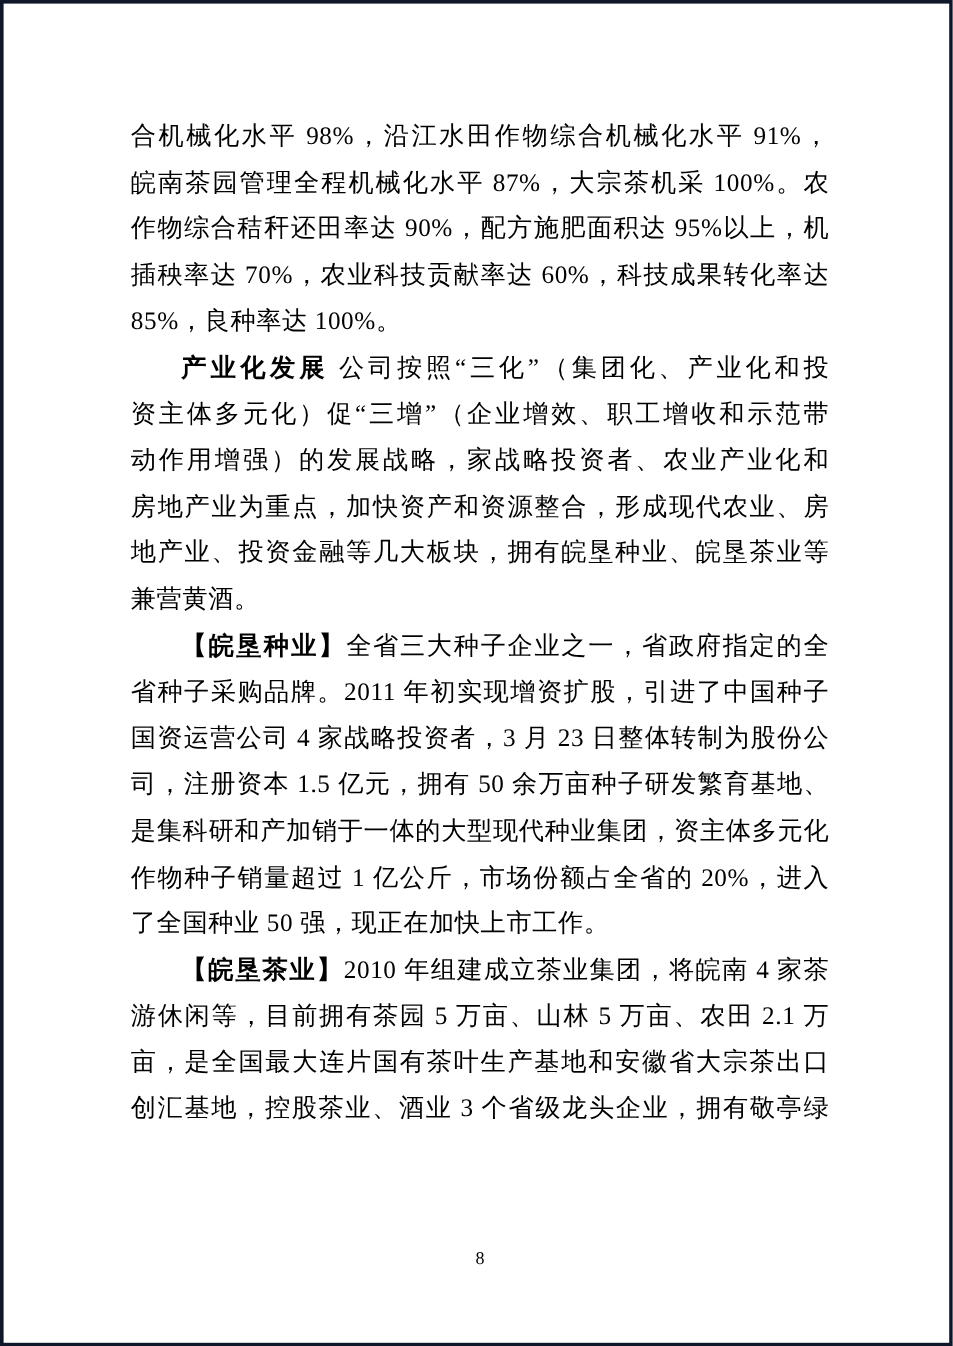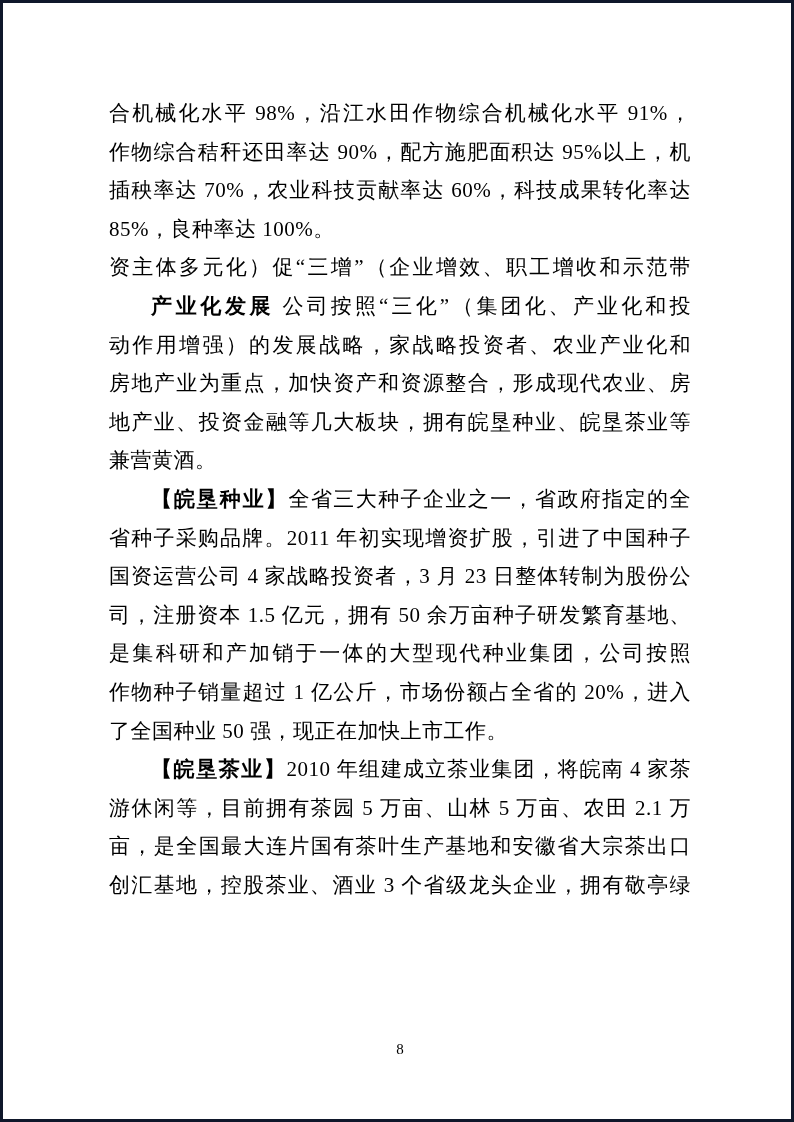--- a/index.html
+++ b/index.html
@@ -63,34 +63,35 @@
     font-size: 15px;
     line-height: 18px;
   }
 </style>
 </head>
 <body>
 
 <div class="page">
   <div class="doc-body">
       <div class="line">合机械化水平 98%，沿江水田作物综合机械化水平 91%，</div>
+      <div class="line">皖南茶园管理全程机械化水平 87%，大宗茶机采 100%。农</div>
       <div class="line">作物综合秸秆还田率达 90%，配方施肥面积达 95%以上，机</div>
       <div class="line">插秧率达 70%，农业科技贡献率达 60%，科技成果转化率达</div>
       <div class="line last">85%，良种率达 100%。</div>
+      <div class="line indent"><b>产业化发展</b> 公司按照“三化”（集团化、产业化和投</div>
       <div class="line">资主体多元化）促“三增”（企业增效、职工增收和示范带</div>
-      <div class="line indent"><b>产业化发展</b> 公司按照“三化”（集团化、产业化和投</div>
       <div class="line">动作用增强）的发展战略，家战略投资者、农业产业化和</div>
       <div class="line">房地产业为重点，加快资产和资源整合，形成现代农业、房</div>
       <div class="line">地产业、投资金融等几大板块，拥有皖垦种业、皖垦茶业等</div>
       <div class="line last">兼营黄酒。</div>
       <div class="line indent"><b>【皖垦种业】</b>全省三大种子企业之一，省政府指定的全</div>
       <div class="line">省种子采购品牌。2011 年初实现增资扩股，引进了中国种子</div>
       <div class="line">国资运营公司 4 家战略投资者，3 月 23 日整体转制为股份公</div>
       <div class="line">司，注册资本 1.5 亿元，拥有 50 余万亩种子研发繁育基地、</div>
-      <div class="line">是集科研和产加销于一体的大型现代种业集团，公司按照</div>
+      <div class="line">是集科研和产加销于一体的大型现代种业集团，资主体多元化</div>
       <div class="line">作物种子销量超过 1 亿公斤，市场份额占全省的 20%，进入</div>
       <div class="line last">了全国种业 50 强，现正在加快上市工作。</div>
       <div class="line indent"><b>【皖垦茶业】</b>2010 年组建成立茶业集团，将皖南 4 家茶</div>
       <div class="line">游休闲等，目前拥有茶园 5 万亩、山林 5 万亩、农田 2.1 万</div>
       <div class="line">亩，是全国最大连片国有茶叶生产基地和安徽省大宗茶出口</div>
       <div class="line">创汇基地，控股茶业、酒业 3 个省级龙头企业，拥有敬亭绿</div>
     </div>
   <div class="footer">8</div>
 </div>
 

